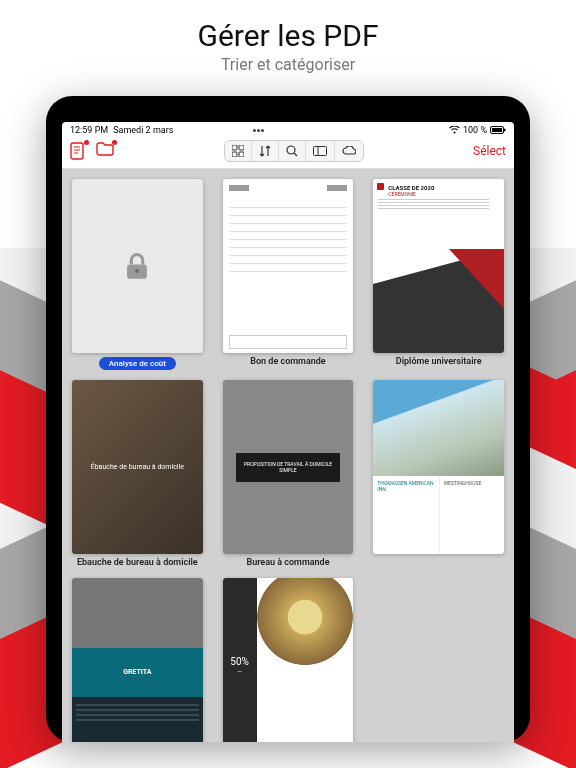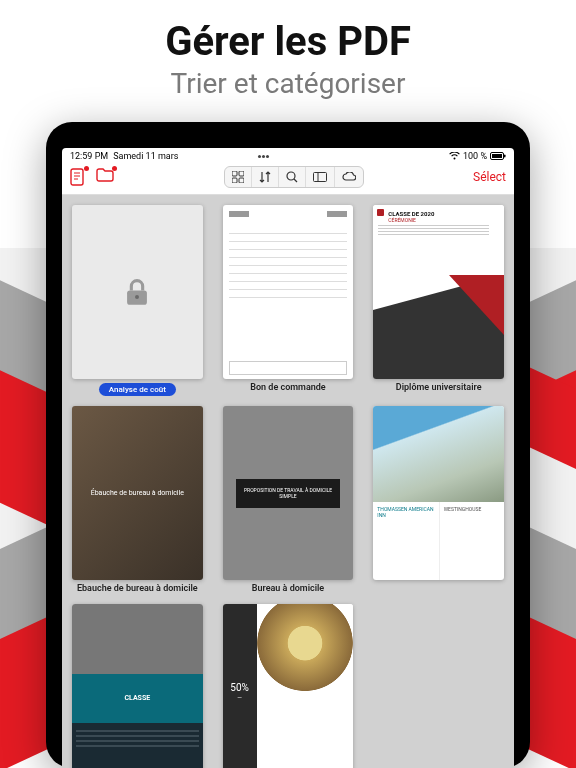--- a/index.html
+++ b/index.html
@@ -8,22 +8,22 @@
     height: 768px;
     font-family: -apple-system, BlinkMacSystemFont, "Segoe UI", Roboto, sans-serif;
     background: #fff;
     overflow: hidden;
     position: relative;
   }
   .hero {
     text-align: center;
     padding: 18px 0 10px;
   }
-  .hero h1 { font-size: 40px; font-weight: 700; color: #111; }
-  .hero h2 { font-size: 28px; font-weight: 400; color: #7a7a7a; margin-top: 2px; }
+  .hero h1 { font-size: 30px; font-weight: 400; color: #111; }
+  .hero h2 { font-size: 16px; font-weight: 400; color: #7a7a7a; margin-top: 2px; }
 
   .bg-stripes {
     position: absolute;
     left: 0; right: 0; bottom: 0;
     height: 520px;
     z-index: 0;
     overflow: hidden;
   }
   .stripe { position: absolute; width: 900px; height: 120px; transform: rotate(-25deg); transform-origin: left bottom; left: -100px; }
   .s1 { background: #e31b23; bottom: 200px; }
@@ -222,21 +222,21 @@
     <div class="stripe s3r"></div>
     <div class="stripe s4r"></div>
 </div>
 
 <div class="tablet">
   <div class="screen">
 
     <div class="status-bar">
       <div class="status-left">
         <span>12:59 PM</span>
-        <span>Samedi 11 mars</span>
+        <span>Samedi 2 mars</span>
       </div>
       <div class="status-center">
         <div class="dots">
             <span></span>
             <span></span>
             <span></span>
           </div>
       </div>
       <div class="status-right">
         <span class="wifi-icon">
@@ -368,33 +368,33 @@
           <div class="doc">
             <div class="thumb th-office">
               <div class="txt">Ébauche de bureau à domicile</div>
             </div>
             <div class="doc-title">Ébauche de bureau à domicile</div>
           </div>
           <div class="doc">
             <div class="thumb th-proposal">
               <div class="card">PROPOSITION DE TRAVAIL À DOMICILE SIMPLE</div>
             </div>
-            <div class="doc-title">Bureau à domicile</div>
+            <div class="doc-title">Bureau à commande</div>
           </div>
           <div class="doc">
             <div class="thumb th-real">
               <div class="photo"></div>
               <div class="cap1">THOMASSEN AMERICAN INN</div>
               <div class="cap2">WESTINGHOUSE</div>
             </div>
           </div>
           <div class="doc">
             <div class="thumb th-book">
               <div class="ph"></div>
-              <div class="mid">CLASSE</div>
+              <div class="mid">GRETITA</div>
               <div class="low">
                 <div></div>
                 <div></div>
                 <div></div>
                 <div></div>
               </div>
             </div>
           </div>
           <div class="doc">
             <div class="thumb th-mag">

